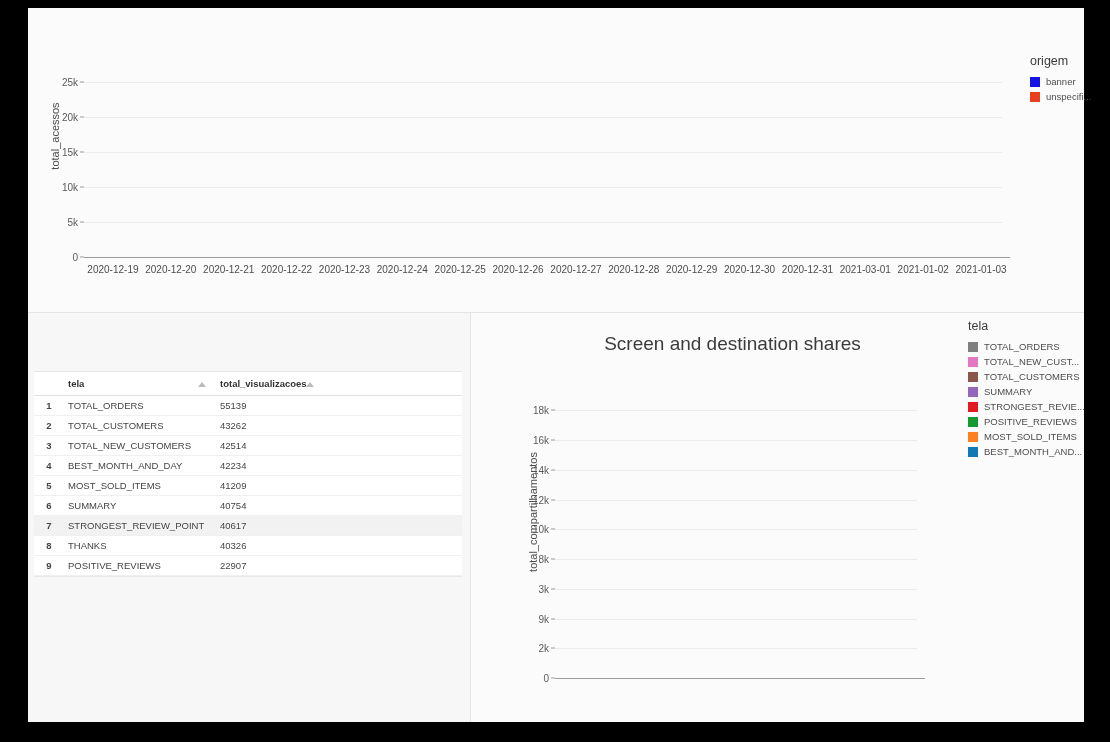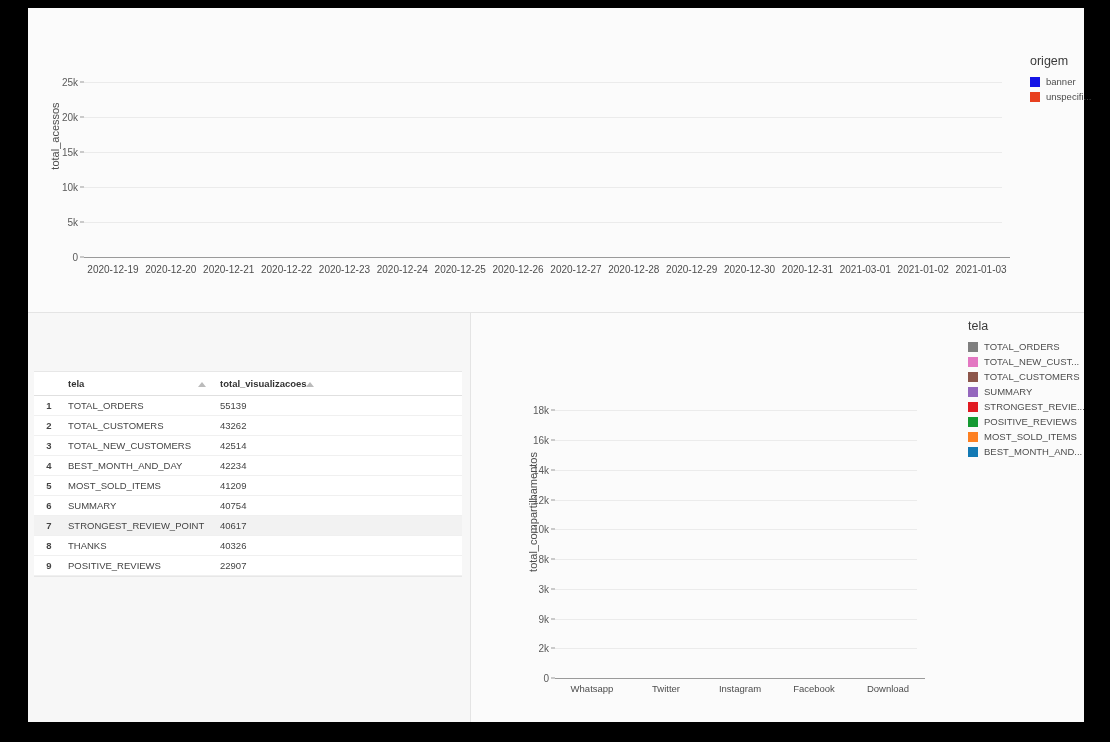--- a/index.html
+++ b/index.html
@@ -511,20 +511,21 @@
               <td>POSITIVE_REVIEWS</td>
               <td>22907</td>
               <td></td>
             </tr>
           </tbody>
       </table>
     </div>
   </div>
 
   <div class="panel-shares">
+    <div class="shares-title">Screen and destination shares</div>
 
     <div class="shares-plot">
       <div class="ylabel-shares">total_compartilhamentos</div>
       <div class="shares-axis" id="sharesAxis">
         <div class="xaxisline"></div>
       <div class="gridline" style="bottom: 0%; background: transparent;">
             <span class="ytick">0</span>
             <span class="tickmark"></span>
           </div>
           <div class="gridline" style="bottom: 10.2564%;">
@@ -619,27 +620,20 @@
                 <div class="seg" style="background: rgb(21, 154, 51); height: 4.35897%;"></div>
                 <div class="seg" style="background: rgb(225, 27, 34); height: 12.5641%;"></div>
                 <div class="seg" style="background: rgb(148, 103, 189); height: 14.8718%;"></div>
                 <div class="seg" style="background: rgb(140, 86, 75); height: 7.94872%;"></div>
                 <div class="seg" style="background: rgb(227, 119, 194); height: 8.97436%;"></div>
                 <div class="seg" style="background: rgb(127, 127, 127); height: 12.0513%;"></div>
               </div>
             </div>
           </div>
         </div>
-      <div class="shares-xticks" id="sharesXticks">
-          <div class="shares-xtick">Whatsapp</div>
-          <div class="shares-xtick">Twitter</div>
-          <div class="shares-xtick">Instagram</div>
-          <div class="shares-xtick">Facebook</div>
-          <div class="shares-xtick">Download</div>
-        </div>
     </div>
 
     <div class="legend-shares">
       <div class="legend-title">tela</div>
       <div id="sharesLegend">
           <div class="legend-row">
             <span class="swatch" style="background: rgb(127, 127, 127);"></span>
             <span class="legend-label">TOTAL_ORDERS</span>
           </div>
           <div class="legend-row">

